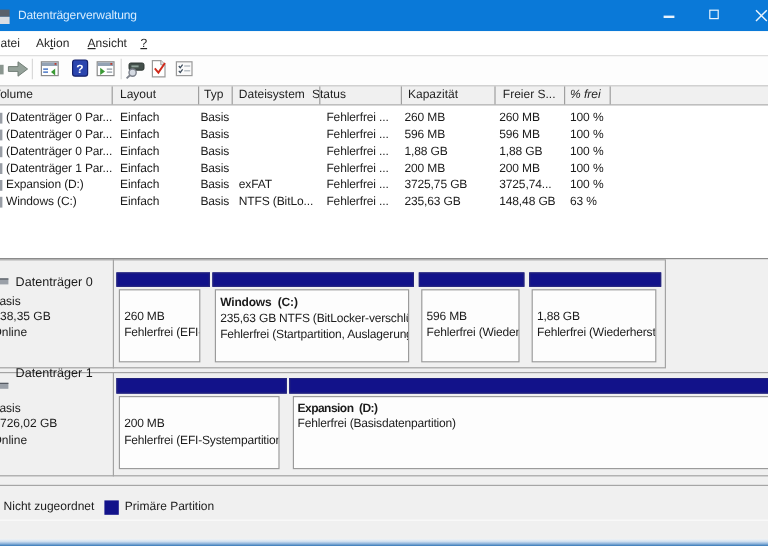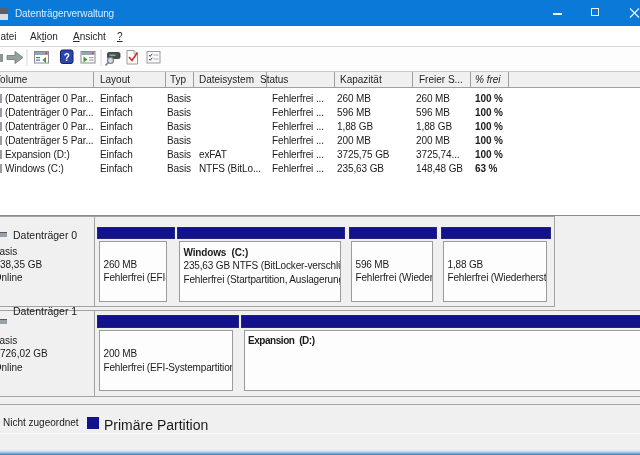--- a/index.html
+++ b/index.html
@@ -12,21 +12,21 @@
 
 .menu{top:31px;font-size:10px;color:#262626;}
 
 .hcell{top:74px;font-size:10px;color:#1e1e1e;}
 .vdiv{top:72px;width:1px;height:15px;background:#9f9f9f;}
 
 .row{left:0;width:640px;height:14.1px;font-size:10px;letter-spacing:-0.1px;}
 .row span{position:absolute;top:2px;white-space:nowrap;text-align:center;}
 .sliver{position:absolute;left:0;top:3px;width:1.5px;height:9px;background:#989da5;}
 .c1{left:5px;}.c2{left:100px;}.c3{left:167px;}.c4{left:199px;}
-.c5{left:272px;}.c6{left:337px;}.c7{left:416px;}.c8{left:475px;font-weight:bold;}
+.c5{left:272px;}.c6{left:337px;}.c7{left:416px;}.c8{left:475px;}
 
 .navy{position:absolute;background:#12128a;border:1px solid #24247c;box-sizing:border-box;}
 .pbody{position:absolute;background:#fdfdfd;border:1px solid #9b9b9b;box-sizing:border-box;
   overflow:hidden;font-size:10px;line-height:13.4px;letter-spacing:-0.15px;}
 .pbody div{padding-left:3.5px;white-space:nowrap;}
 .dlabel{font-weight:normal;font-size:10.5px;}
 .dinfo{font-size:10px;line-height:13.3px;}
 </style>
 </head>
 <body>
@@ -135,21 +135,21 @@
     <span class="c1">(Datenträger 0 Par...</span>
       <span class="c2">Einfach</span>
       <span class="c3">Basis</span>
     <span class="c5">Fehlerfrei ...</span>
       <span class="c6">1,88 GB</span>
       <span class="c7">1,88 GB</span>
       <span class="c8">100 %</span>
     </div>
   <div class="abs row" style="top:132.8px;">
       <i class="sliver"></i>
-    <span class="c1">(Datenträger 5 Par...</span>
+    <span class="c1">(Datenträger 1 Par...</span>
       <span class="c2">Einfach</span>
       <span class="c3">Basis</span>
     <span class="c5">Fehlerfrei ...</span>
       <span class="c6">200 MB</span>
       <span class="c7">200 MB</span>
       <span class="c8">100 %</span>
     </div>
   <div class="abs row" style="top:146.9px;">
       <i class="sliver"></i>
     <span class="c1">Expansion (D:)</span>
@@ -218,21 +218,22 @@
 
   <div class="navy" style="left:97px;top:315px;width:142px;height:13px;"></div>
   <div class="pbody" style="left:99px;top:330px;width:134px;height:61px;">
     <div style="padding-top:16.3px;">200 MB</div>
       <div>Fehlerfrei (EFI-Systempartition)</div>
     </div>
 
   <div class="navy" style="left:241px;top:315px;width:401px;height:13px;"></div>
   <div class="pbody" style="left:243.5px;top:330px;width:399px;height:61px;">
     <div style="padding-top:3px;font-weight:bold;letter-spacing:-0.45px;padding-left:3.5px;">Expansion&nbsp; (D:)</div>
+    <div>Fehlerfrei (Basisdatenpartition)</div>
     </div>
 
   <div class="abs" style="left:0;top:404px;width:640px;height:1px;background:#a5a5a5;"></div>
   <div class="abs" style="left:3px;top:417px;font-size:10px;">Nicht zugeordnet</div>
   <div class="abs" style="left:86.5px;top:417px;width:12px;height:11.5px;background:#12128a;"></div>
-  <div class="abs" style="left:104px;top:417px;font-size:14px;">Primäre Partition</div>
+  <div class="abs" style="left:104px;top:417px;font-size:10px;">Primäre Partition</div>
   <div class="abs" style="left:0;top:433px;width:640px;height:1px;background:#fafafa;"></div>
   <div class="abs" style="left:0;top:449px;width:640px;height:6px;background:linear-gradient(#f0f3f6,#d5e3f1 35%,#8ab1da 70%,#3578b6 100%);"></div>
 </div>
 
 </body></html>

